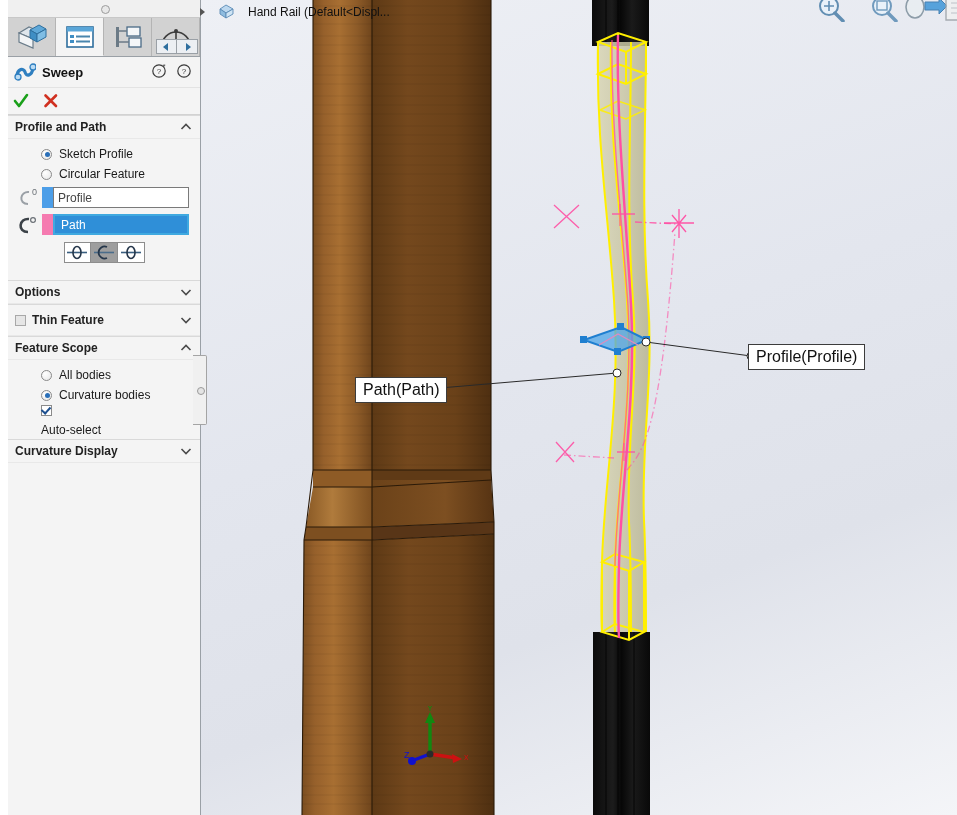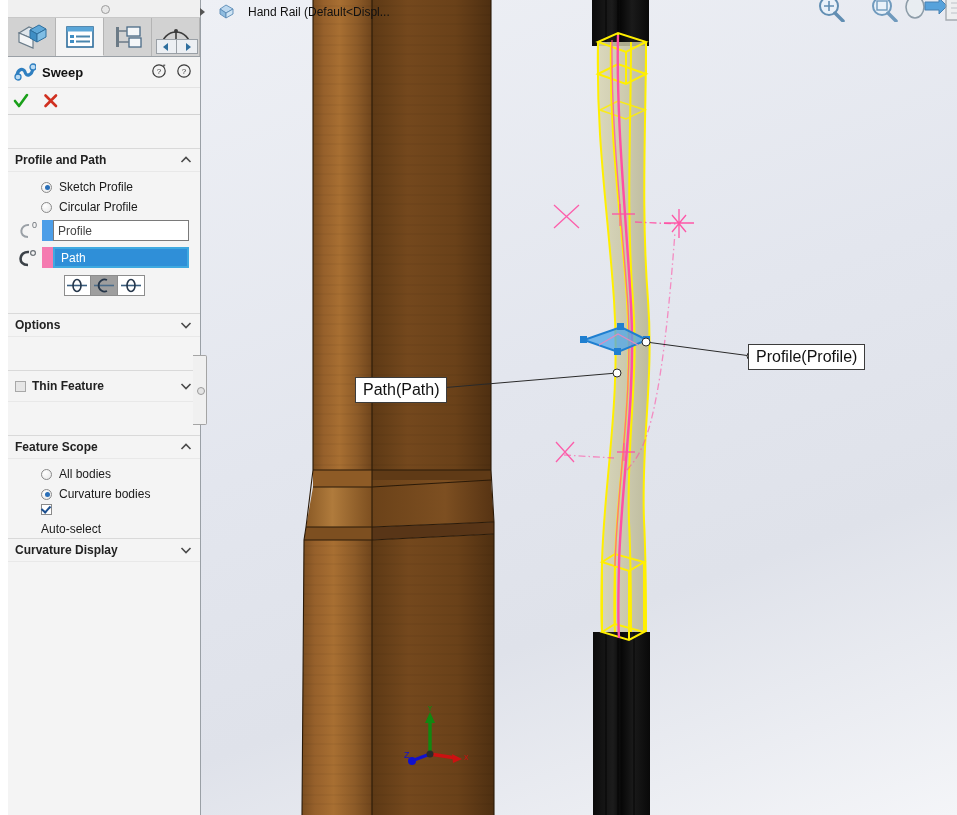--- a/index.html
+++ b/index.html
@@ -61,21 +61,20 @@
     border-bottom:1px solid #d2d2d2;background:#f4f4f4;
   }
   .okcancel span{cursor:pointer;line-height:0;}
 
   
   .section-head{
     display:flex;align-items:center;justify-content:space-between;
     height:24px;padding:0 8px 0 7px;border-top:1px solid #d9d9d9;
     border-bottom:1px solid #e8e8e8;background:#f4f4f4;cursor:pointer;
     box-sizing:border-box;
-    margin-top:33px;
   }
   .section-head .s-title{font-weight:bold;font-size:12px;color:#222;}
   .section-head .s-left{display:flex;align-items:center;gap:6px;}
   .chev{width:12px;height:12px;}
   .section-body{padding:5px 0 7px 0;background:#f4f4f4;}
 
   .radio-row{display:flex;align-items:center;height:20px;padding-left:33px;gap:7px;cursor:pointer;}
   .radio{
     width:11px;height:11px;border-radius:50%;border:1px solid #8a8a8a;
     background:radial-gradient(circle at 35% 32%, #ffffff 0%, #ececec 75%);
@@ -467,21 +466,21 @@
         <path d="M1.5,8 L6,3.5 L10.5,8" fill="none" stroke="#4a4a4a" stroke-width="1.6"></path>
       </svg>
     </div>
     <div class="section-body">
       <div class="radio-row">
         <span class="radio on"></span>
         <span>Sketch Profile</span>
       </div>
       <div class="radio-row">
         <span class="radio"></span>
-        <span>Circular Profile</span>
+        <span>Circular Feature</span>
       </div>
 
       <div class="sel-row">
         <span class="sel-icon">
           <svg width="24" height="22" viewBox="0 0 24 22">
             <path d="M14,5 C5,4 3,17 13,17" fill="none" stroke="#9aa0a6" stroke-width="2"></path>
             <text x="17" y="8" font-size="9" fill="#6a7076" font-family="'Liberation Sans',sans-serif">0</text>
           </svg>
         </span>
         <span class="swatch" style="background:#4c9ee8;"></span>

